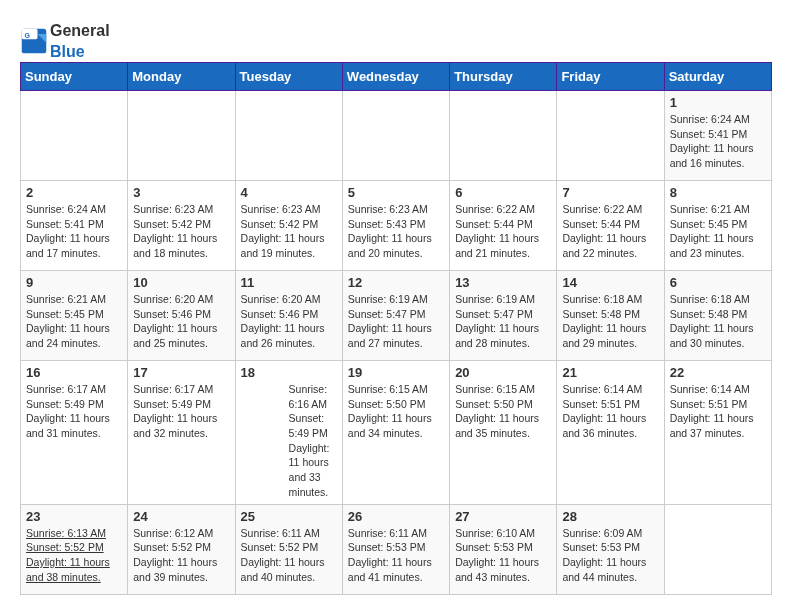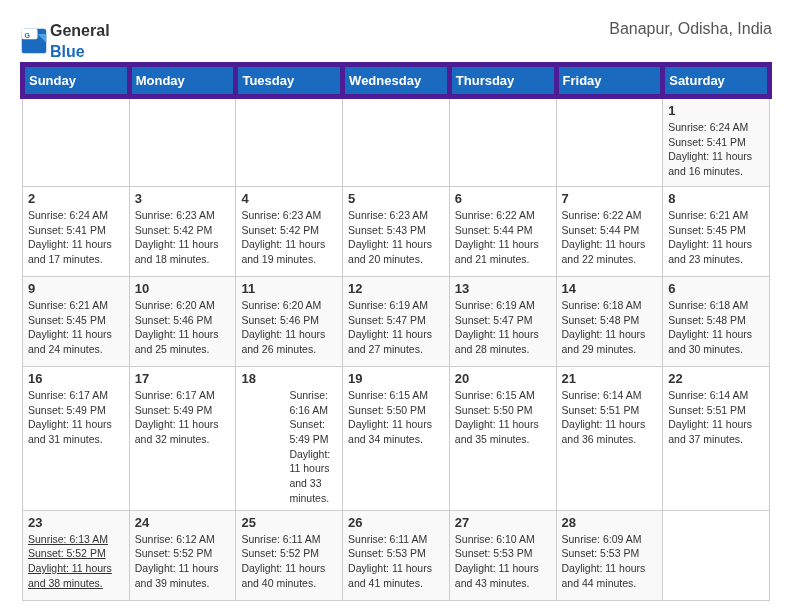--- a/index.html
+++ b/index.html
@@ -43,21 +43,21 @@
       border-collapse: collapse;
       table-layout: fixed;
     }
     thead tr th {
       background-color: #1a6abf;
       color: #fff;
       padding: 6px 4px;
       font-size: 13px;
       font-weight: bold;
       text-align: left;
-      border: 5px solid #4c1d95;
+      border: 1px solid #4c1d95;
     }
     tbody tr td {
       vertical-align: top;
       border: 1px solid #ccc;
       padding: 4px 5px;
       height: 90px;
       font-size: 11px;
       color: #333;
       background: #fff;
     }
@@ -89,21 +89,20 @@
       <polygon points="20,8 30,8 30,18" fill="#4fa3e0"></polygon>
       <rect x="2" y="2" width="18" height="12" rx="2" fill="#fff"></rect>
       <text x="5" y="12" font-size="8" font-weight="bold" fill="#1a6abf">G</text>
     </svg>
     <div>
       <span style="color:#333;font-size:16px;font-weight:bold;">General</span><br>
       <span style="color:#1a6abf;font-size:16px;font-weight:bold;">Blue</span>
     </div>
   </div>
   <div class="title-block">
-    <div class="subtitle">Banapur, Odisha, India</div>
   </div>
 </div>
 
 <table>
   <thead>
     <tr>
     <th>Sunday</th>
         <th>Monday</th>
         <th>Tuesday</th>
         <th>Wednesday</th>

